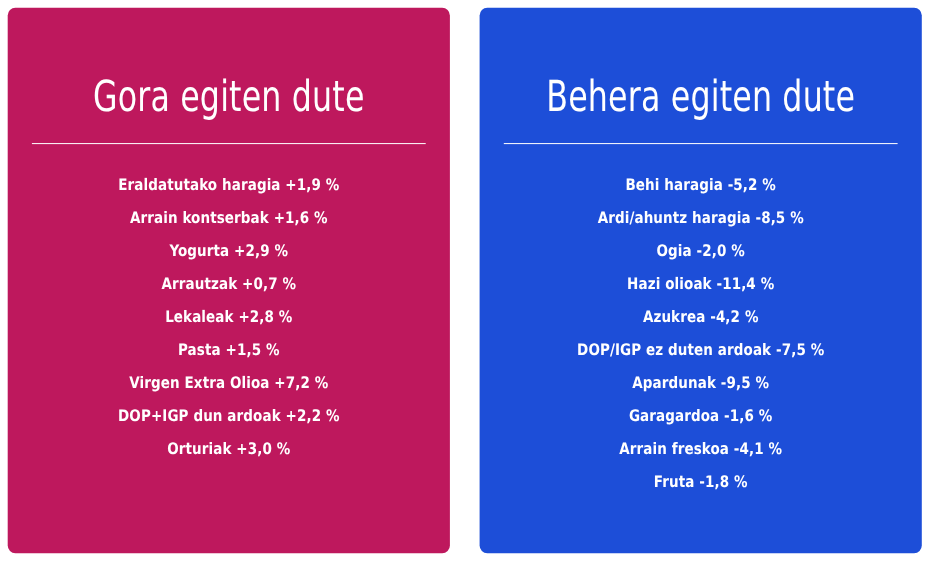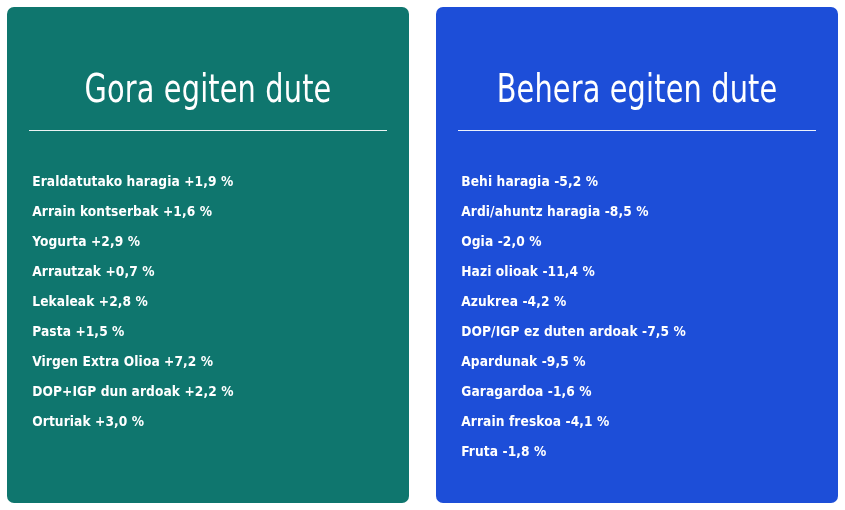--- a/index.html
+++ b/index.html
@@ -55,42 +55,43 @@
     height: 1px;
     background: #ffffff;
     opacity: 0.92;
     margin: 22px 8px 0 8px;
     border: 0;
   }
 
   
   .panel-list {
     list-style: none;
-    margin-top: 35px;
+    margin-top: 23px;
+    text-align: center;
   }
 
   .panel-item {
     color: #ffffff;
     font-family: "DejaVu Sans Condensed", "Liberation Sans Narrow", "Liberation Sans", sans-serif;
     font-weight: bold;
     font-size: 14.5px;
     line-height: 30px;
     height: 30px;
     white-space: nowrap;
     letter-spacing: 0.1px;
     transform: scaleX(0.94);
     transform-origin: center center;
   }
 </style>
 </head>
 <body style="background: rgb(255, 255, 255);">
 
 <div id="board">
 
-  <section class="panel up" style="background: #0f766e;">
+  <section class="panel up" style="background: #be185d;">
     <h2 class="panel-title">Gora egiten dute</h2>
     <hr class="panel-rule">
     <ul class="panel-list">
         <li class="panel-item">Eraldatutako haragia +1,9 %</li>
         <li class="panel-item">Arrain kontserbak +1,6 %</li>
         <li class="panel-item">Yogurta +2,9 %</li>
         <li class="panel-item">Arrautzak +0,7 %</li>
         <li class="panel-item">Lekaleak +2,8 %</li>
         <li class="panel-item">Pasta +1,5 %</li>
         <li class="panel-item">Virgen Extra Olioa +7,2 %</li>

